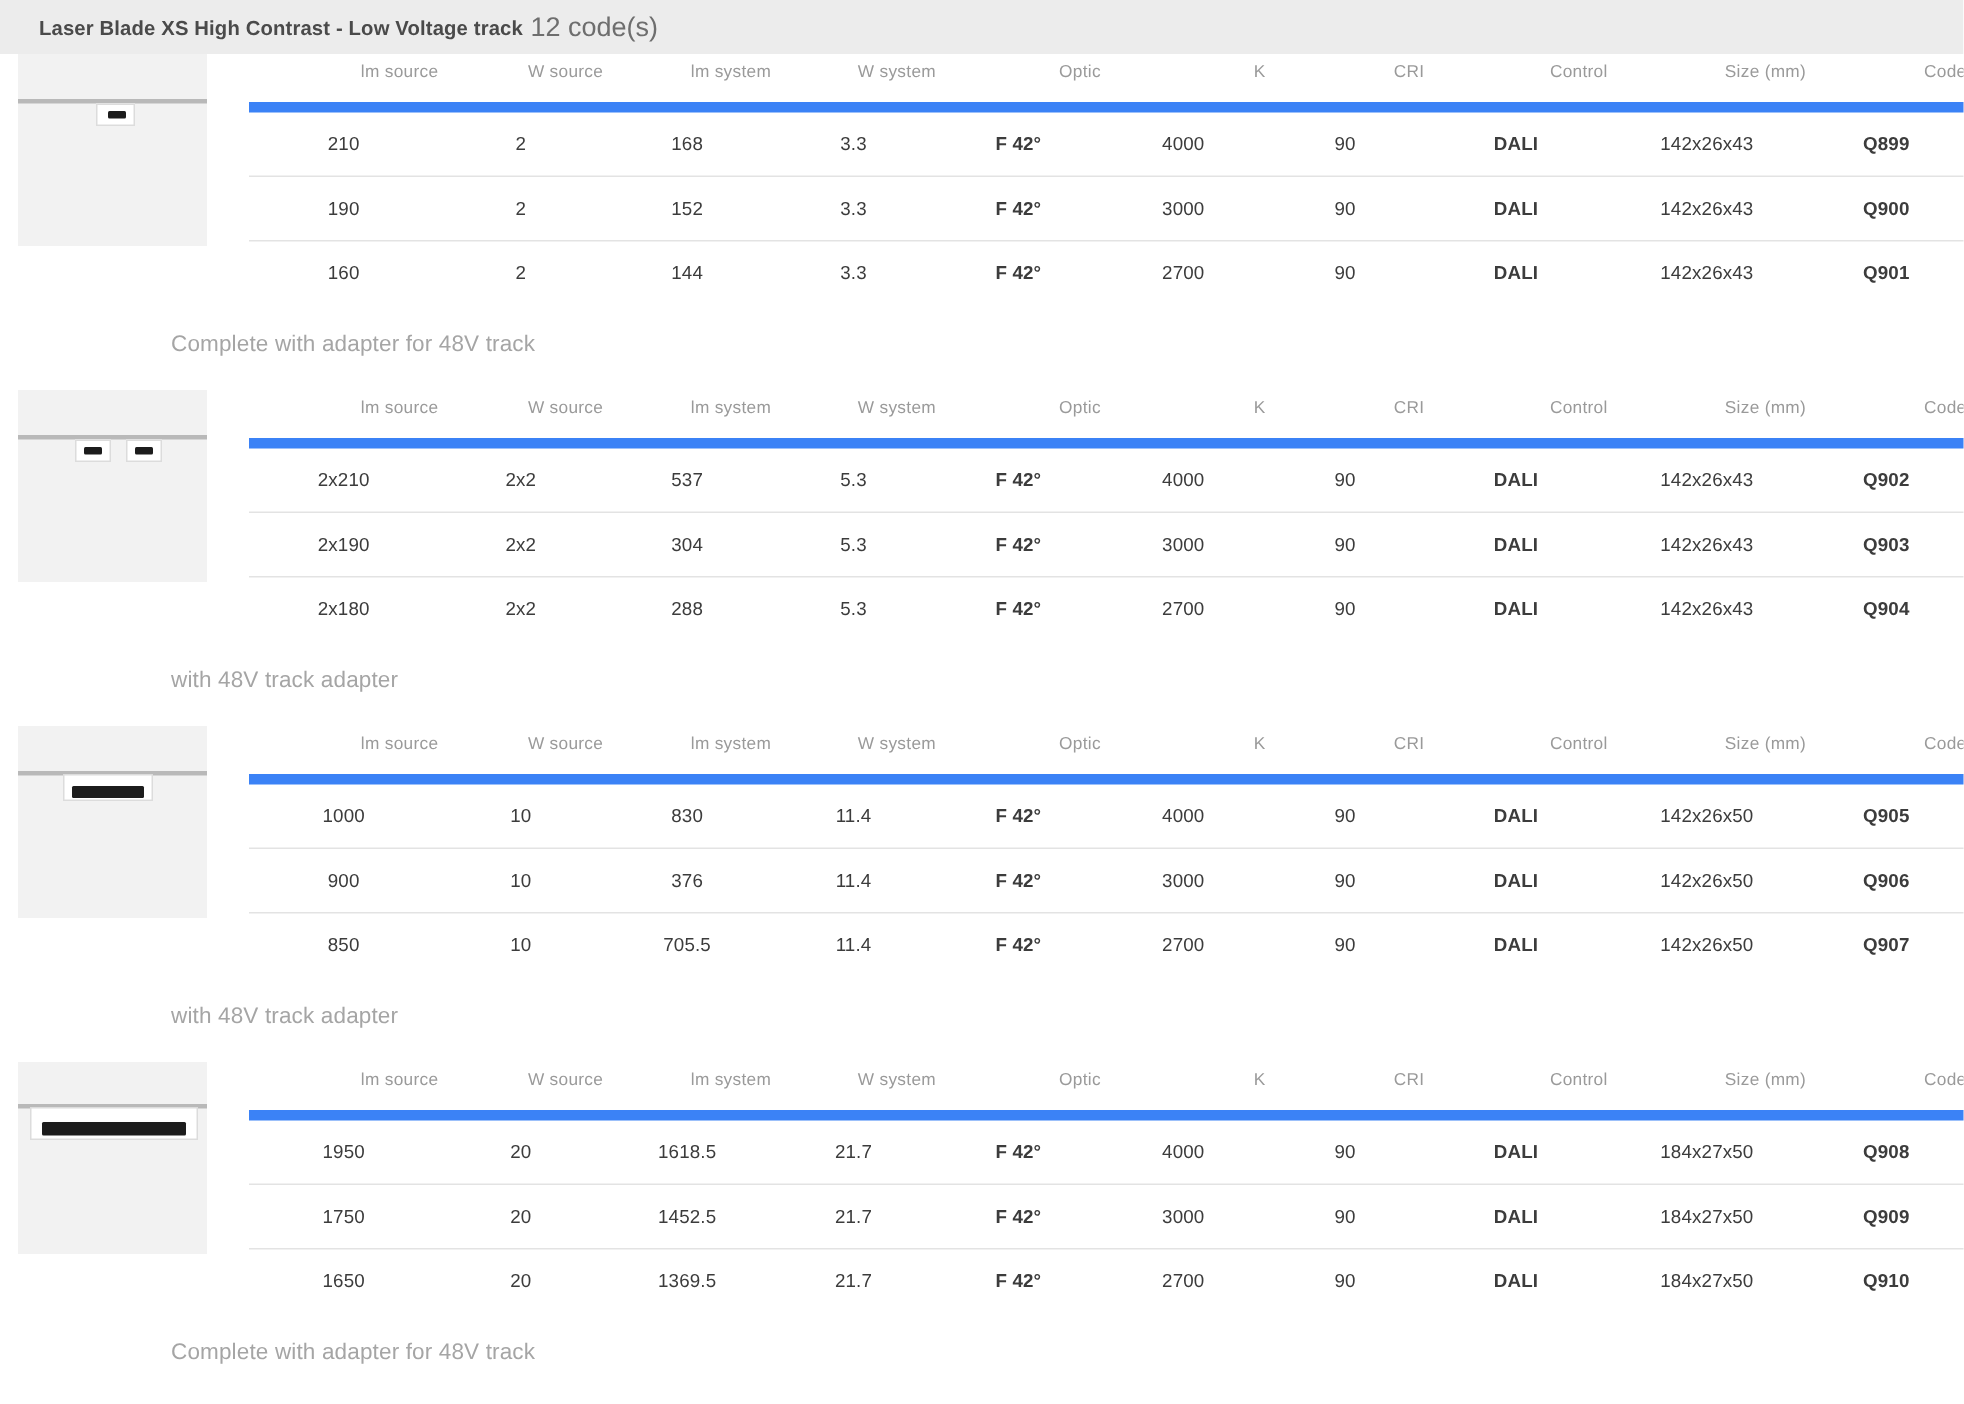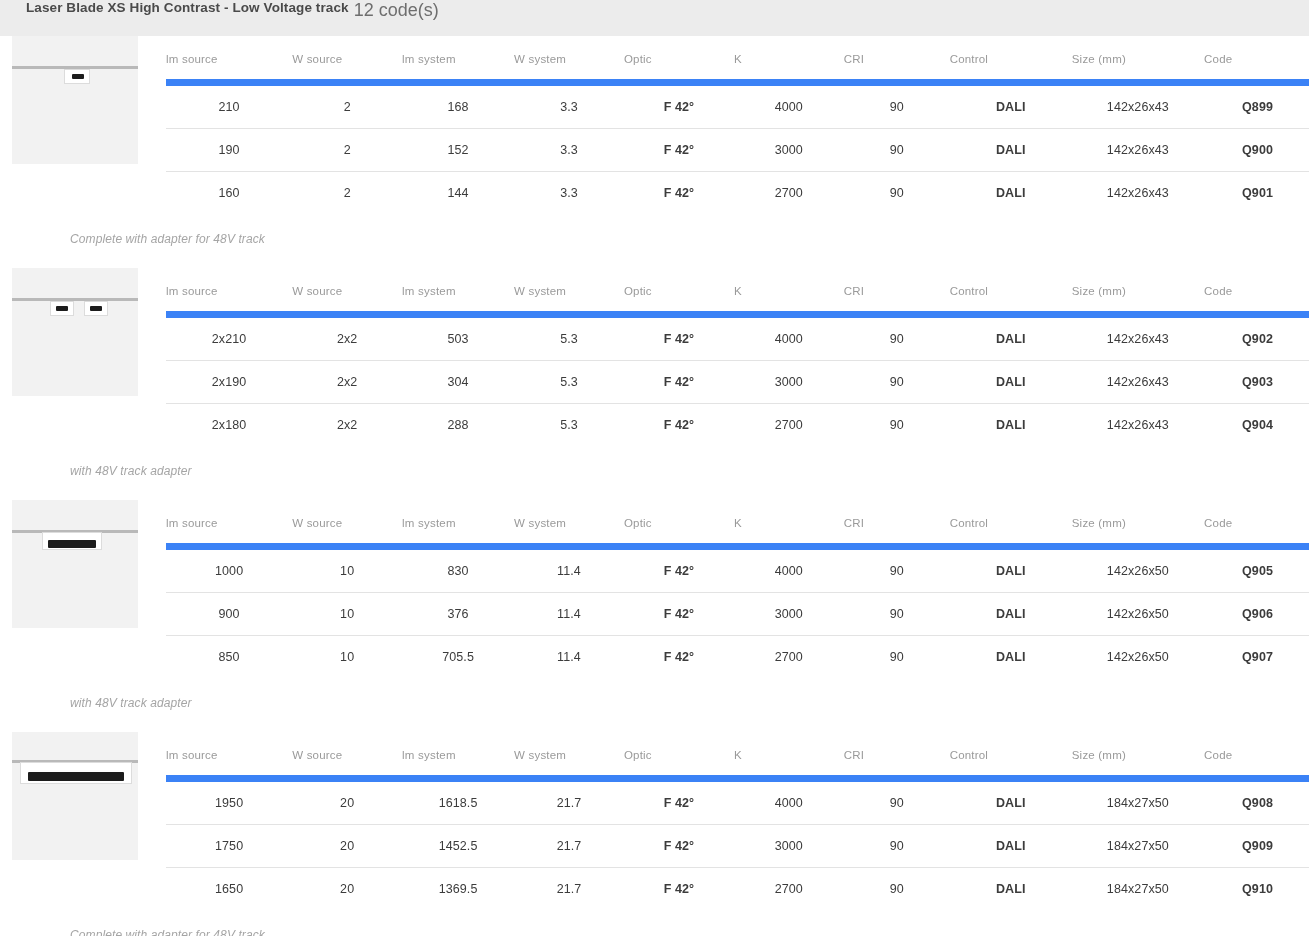--- a/index.html
+++ b/index.html
@@ -13,21 +13,21 @@
     font-family: "Liberation Sans", sans-serif;
     color: #3c3c3c;
     overflow: hidden;
   }
 
   
   .header-bar {
     height: 36px;
     background: #ececec;
     display: flex;
-    align-items: flex-start;
+    align-items: center;
     padding-left: 26px;
     box-sizing: border-box;
   }
   .header-title {
     font-size: 13.5px;
     font-weight: bold;
     color: #4a4a4a;
     letter-spacing: 0.1px;
   }
   .header-count {
@@ -81,22 +81,22 @@
 
   table.spec {
     width: 1145px;
     border-collapse: collapse;
     table-layout: fixed;
   }
   table.spec th {
     font-size: 11.5px;
     font-weight: normal;
     color: #9a9a9a;
-    padding: 17px 0 14px 0;
-    text-align: left;
+    padding: 6px 0 14px 0;
+    text-align: right;
     letter-spacing: 0.2px;
   }
   table.spec td {
     font-size: 12.5px;
     color: #3c3c3c;
     text-align: center;
     padding: 14px 0 14px 0;
     border-top: 1px solid #e3e3e3;
     letter-spacing: 0.1px;
   }
@@ -111,26 +111,25 @@
   col.c-lmsys   { width: 110px; }
   col.c-wsys    { width: 108px; }
   col.c-optic   { width: 108px; }
   col.c-k       { width: 108px; }
   col.c-cri     { width: 104px; }
   col.c-control { width: 120px; }
   col.c-size    { width: 130px; }
   col.c-code    { width: 105px; }
 
   .group-note {
-    font-size: 12px;
+    font-size: 15px;
     color: #a5a5a5;
-    padding-left: 70px;
+    padding-left: 114px;
     padding-top: 18px;
     letter-spacing: 0.1px;
-    font-style: italic;
   }
   .group-spacer { height: 22px; }
 </style>
 </head>
 <body>
 
 <div class="header-bar">
   <span class="header-title">Laser Blade XS High Contrast - Low Voltage track</span>
   <span class="header-count">12 code(s)</span>
 </div>
@@ -250,21 +249,21 @@
           <th>CRI</th>
           <th>Control</th>
           <th>Size (mm)</th>
           <th>Code</th>
         </tr>
       </thead>
       <tbody>
         <tr>
           <td>2x210</td>
           <td>2x2</td>
-          <td>503</td>
+          <td>537</td>
           <td>5.3</td>
           <td class="b">F 42°</td>
           <td>4000</td>
           <td>90</td>
           <td class="b">DALI</td>
           <td>142x26x43</td>
           <td class="b">Q902</td>
         </tr>
         <tr>
           <td>2x190</td>

